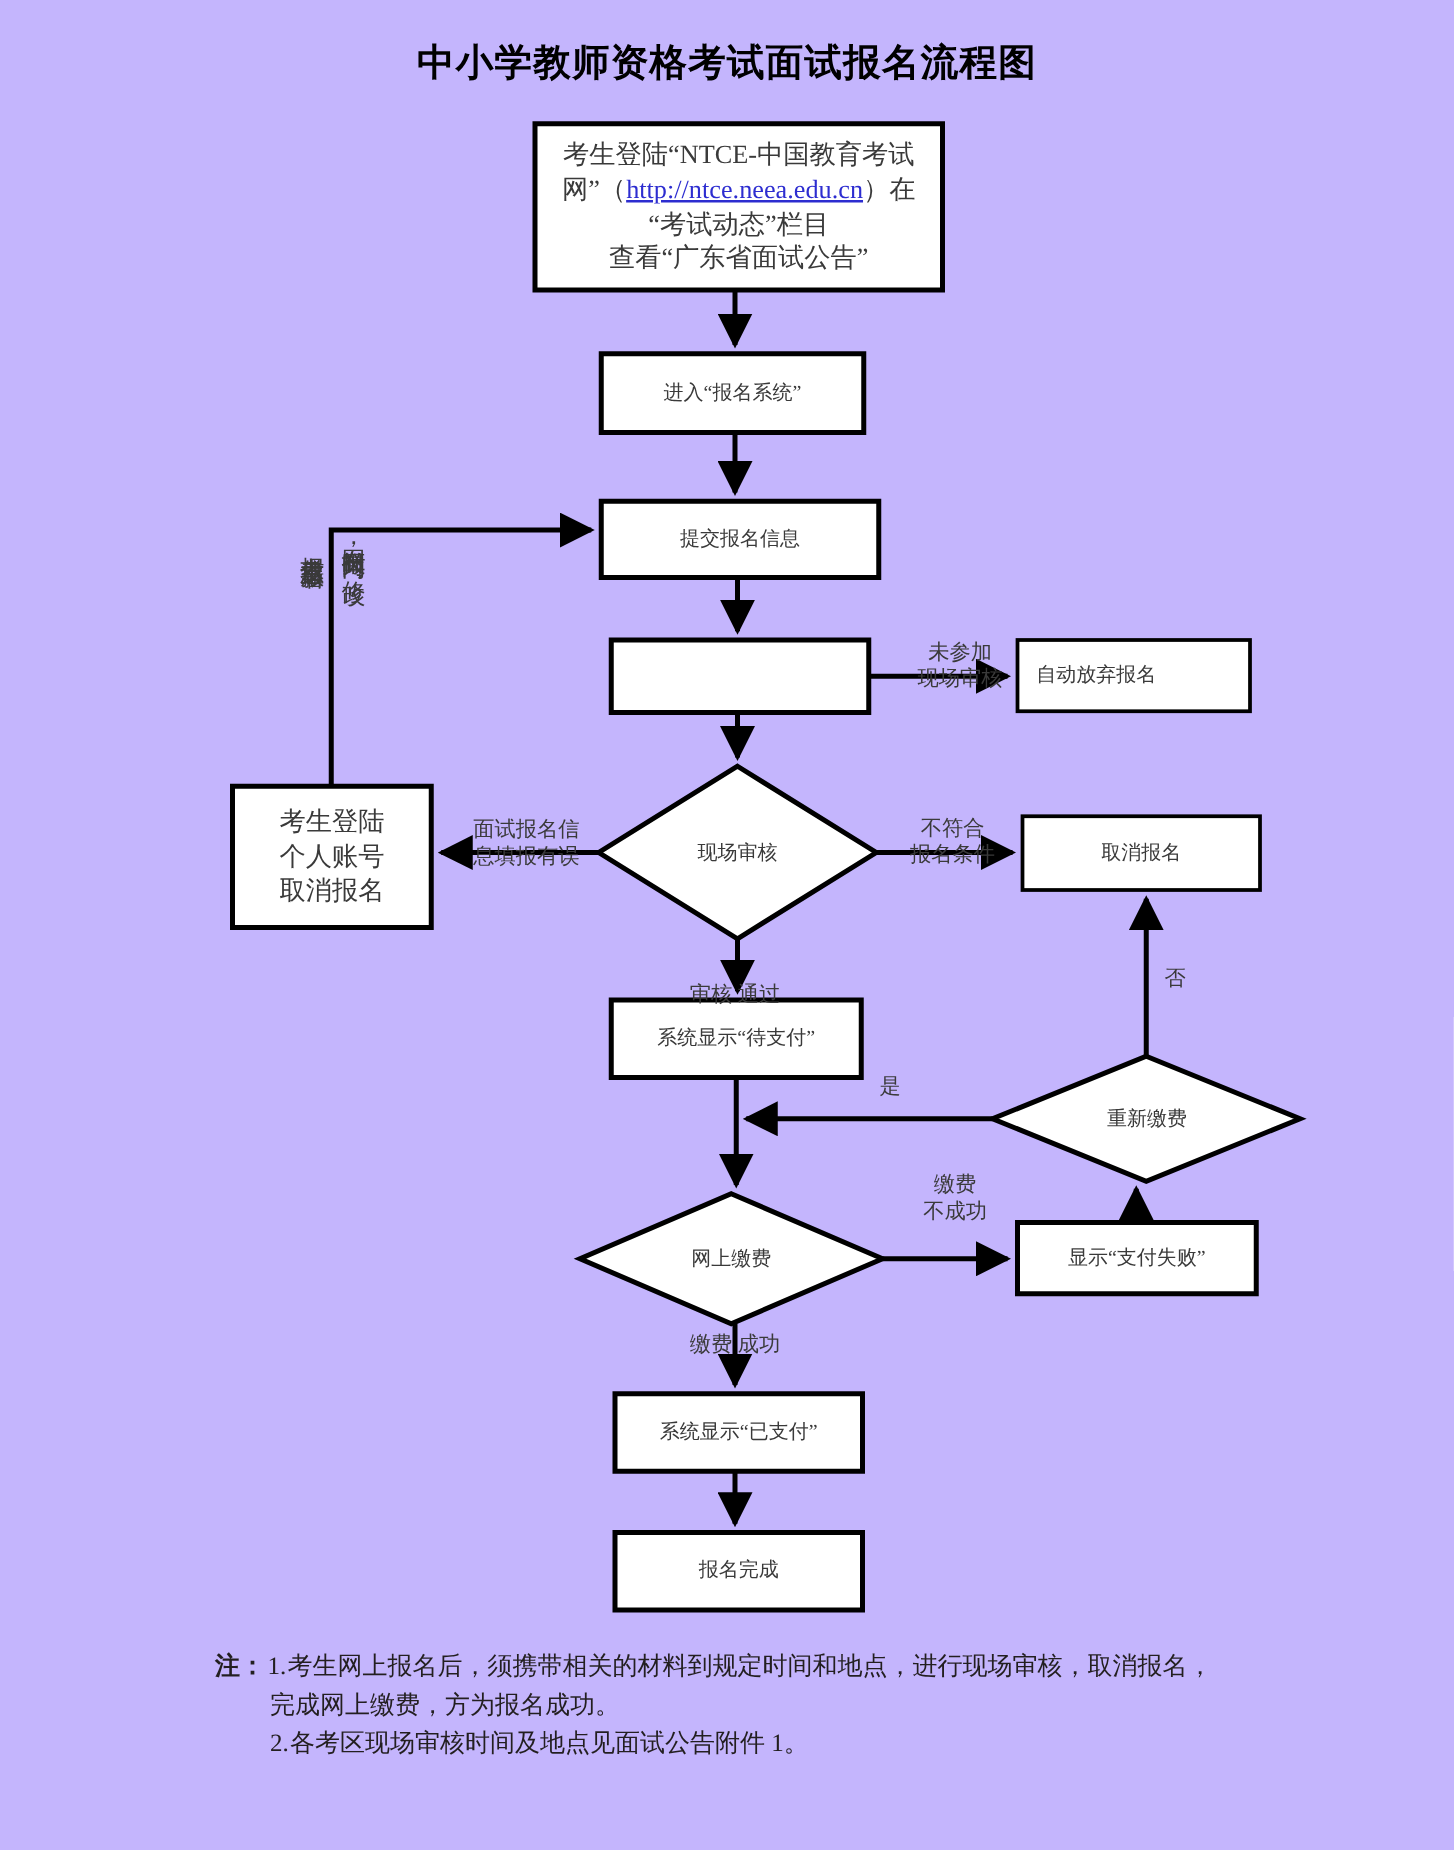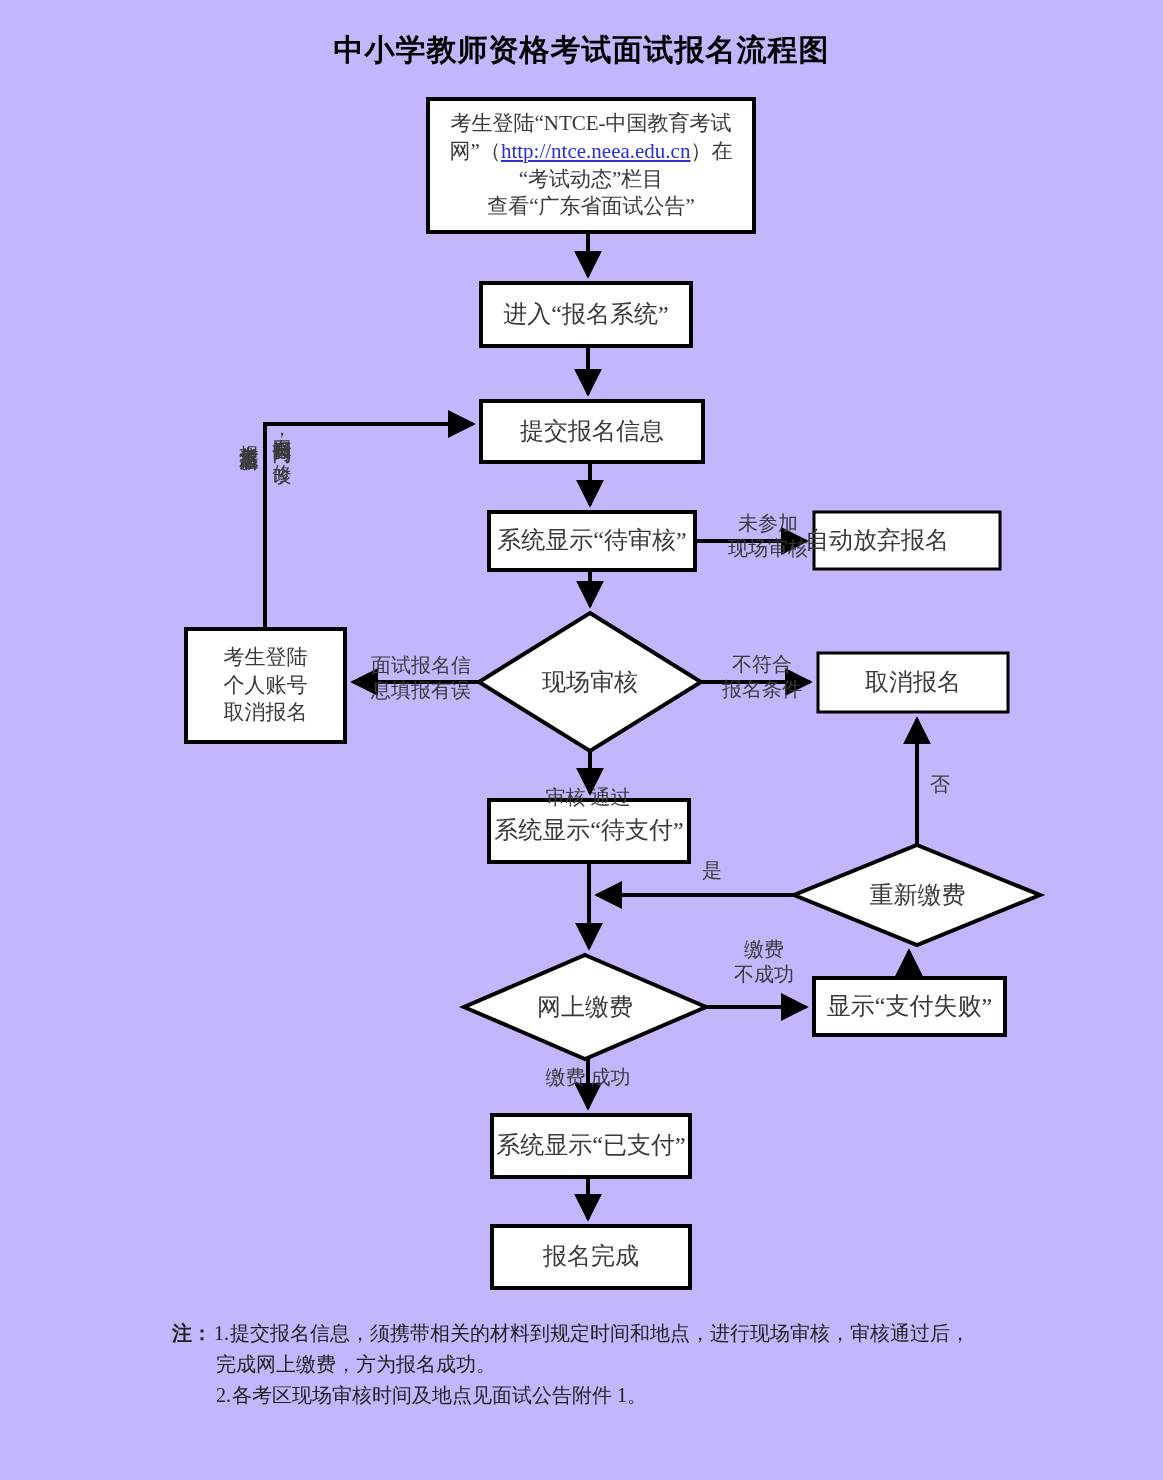--- a/index.html
+++ b/index.html
@@ -42,30 +42,30 @@
     position: absolute;
     display: flex;
     align-items: center;
     justify-content: center;
     text-align: center;
     color: #3a3a3a;
     font-size: 21px;
     line-height: 1.32;
     pointer-events: none;
   }
-  .node-text.big { font-size: 24px; }
+  .node-text.big { font-size: 16px; }
   .node-text .inner { width: 100%; }
   .link-text {
     color: #2d2dd0;
     text-decoration: underline;
   }
   .edge-label {
     position: absolute;
     color: #3a3a3a;
-    font-size: 20px;
+    font-size: 17px;
     line-height: 1.25;
     text-align: center;
     white-space: nowrap;
   }
   .vlabel {
     position: absolute;
     color: #3a3a3a;
     font-size: 19px;
     line-height: 1.05;
     writing-mode: vertical-rl;
@@ -141,21 +141,20 @@
       <div>
         <span>网”（</span><span class="link-text">http://ntce.neea.edu.cn</span><span>）在</span>
       </div>
       <div><span>“考试动态”栏目</span></div>
       <div><span>查看“广东省面试公告”</span></div>
     </div>
   </div>
 
   <div class="node-text big" style="left:481px; top:283px; width:210px; height:63px;">进入“报名系统”</div>
   <div class="node-text big" style="left:481px; top:401px; width:222px; height:61px;">提交报名信息</div>
-  <div class="node-text big" style="left:489px; top:512px; width:206px; height:58px;">系统显示“待审核”</div>
   <div class="node-text big" style="left:784px; top:512px; width:186px; height:57px;">自动放弃报名</div>
   <div class="node-text big" style="left:500px; top:655px; width:180px; height:55px;">现场审核</div>
 
   <div class="node-text" style="left:186px; top:629px; width:159px; height:113px;">
     <div class="inner">
       <div>考生登陆</div>
       <div>个人账号</div>
       <div>取消报名</div>
     </div>
   </div>
@@ -195,21 +194,21 @@
     <div>缴费</div>
     <div>不成功</div>
   </div>
 
   <div class="edge-label" style="left:513px; top:1065px; width:150px;">缴费 成功</div>
 
   <div class="notes">
     <div class="row">
       <span class="lead">注：</span>
       <span class="num">1.</span>
-      <span class="body">提交报名信息，须携带相关的材料到规定时间和地点，进行现场审核，审核通过后，</span>
+      <span class="body">考生网上报名后，须携带相关的材料到规定时间和地点，进行现场审核，取消报名，</span>
     </div>
     <div class="indent">完成网上缴费，方为报名成功。</div>
     <div class="row indent">
       <span class="num">2.</span>
       <span class="body">各考区现场审核时间及地点见面试公告附件 1。</span>
     </div>
   </div>
 
 </div>
 

